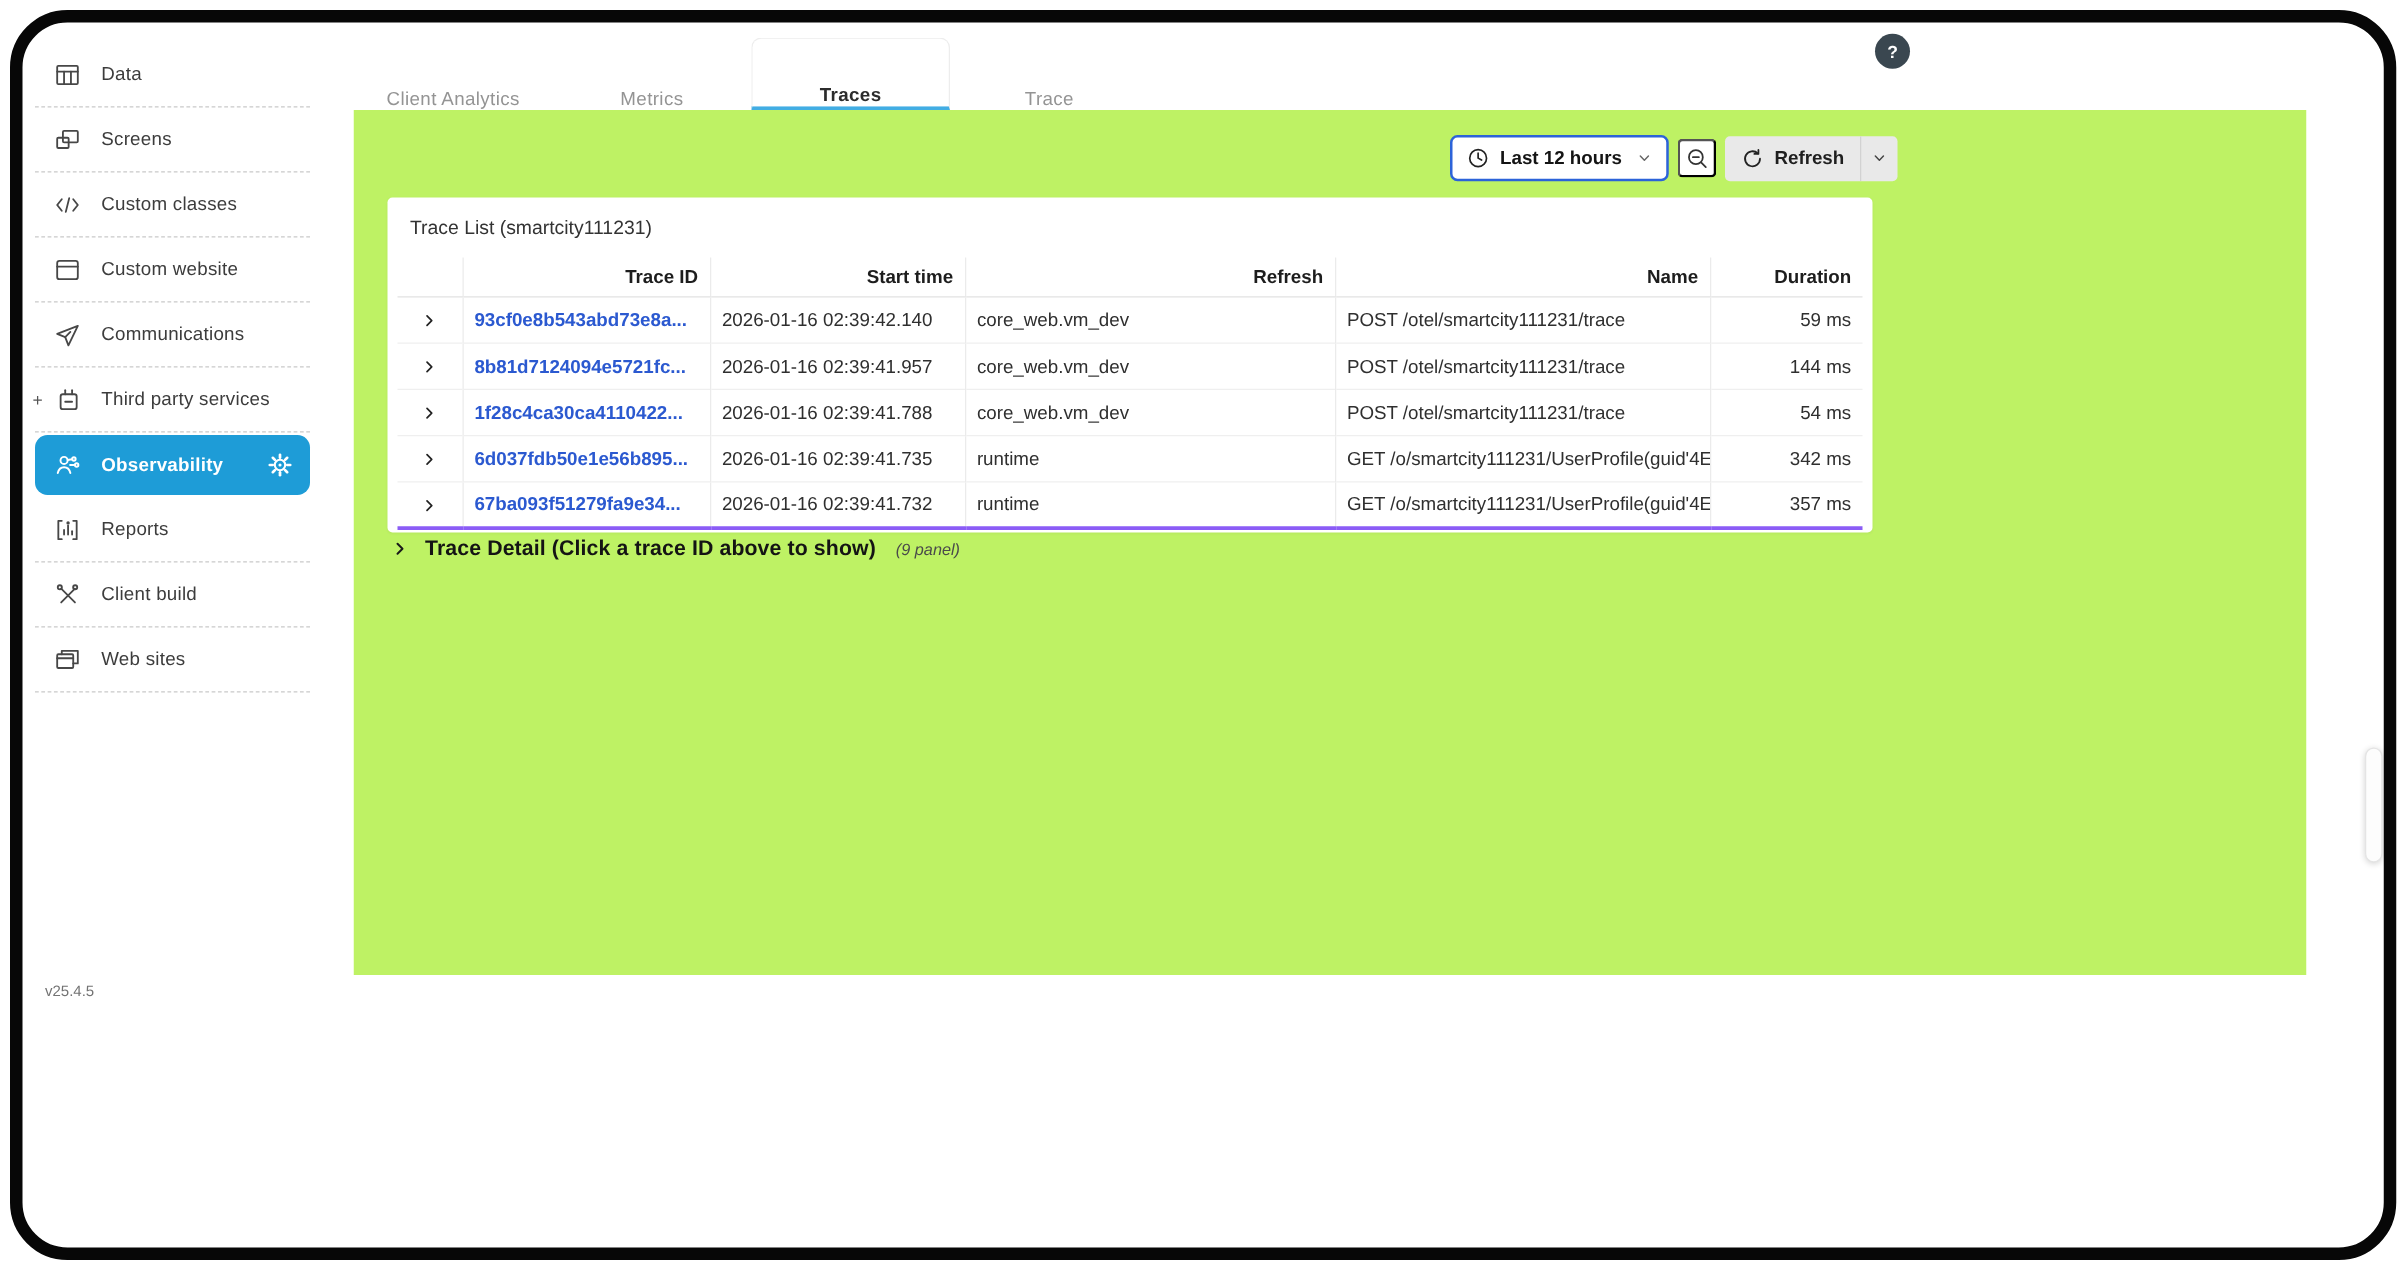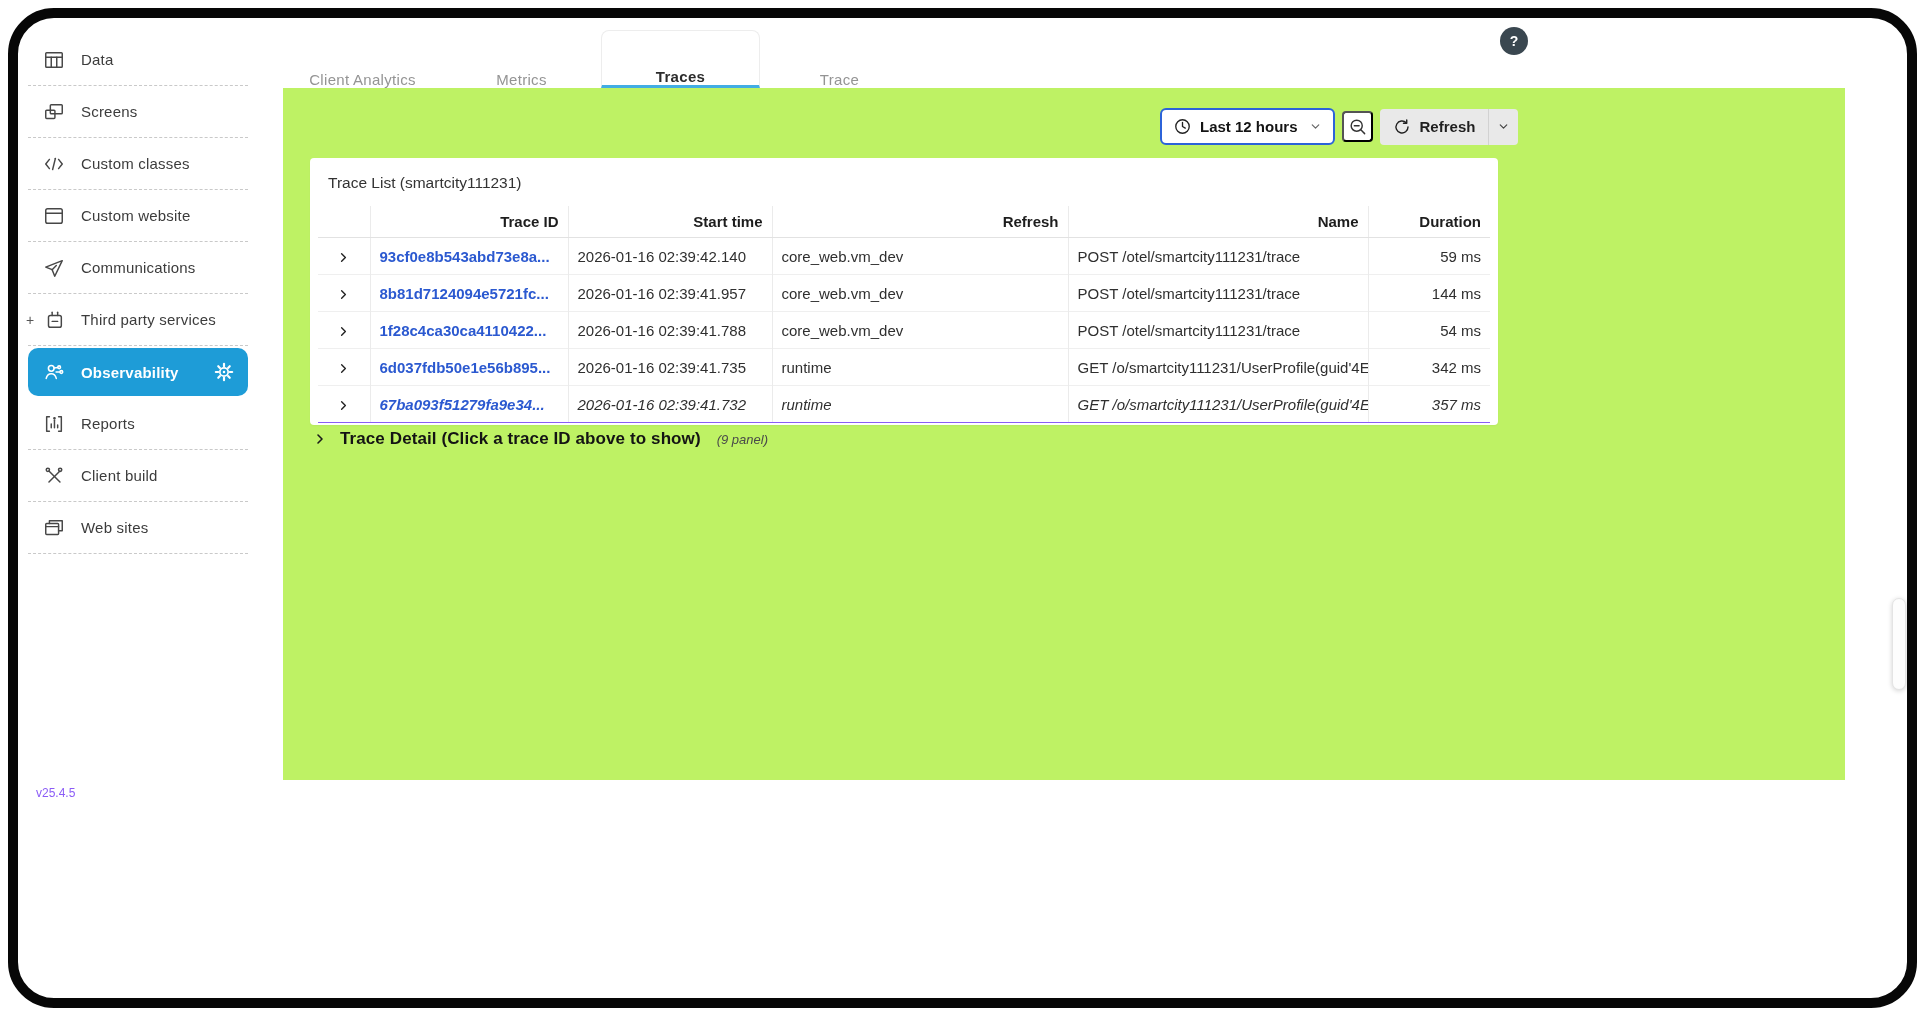--- a/index.html
+++ b/index.html
@@ -32,21 +32,21 @@
   .side-item.active {
     height:48px; margin:2px 0; border-bottom:none;
     background:#1e9cd7; border-radius:10px; color:#fff; font-weight:700;
   }
   .side-item.active .sicon { color:#fff; }
   .side-item .gear { margin-left:auto; color:#fff; display:flex; cursor:pointer; }
   .mini-plus {
     position:absolute; left:-2px; top:50%; transform:translateY(-50%);
     font-size:14px; color:#555; line-height:1;
   }
-  .version { position:absolute; left:36px; top:786px; font-size:12px; color:#8b5cf6; z-index:5; }
+  .version { position:absolute; left:36px; top:786px; font-size:12px; color:#737373; z-index:5; }
 
   
   .help-btn {
     position:absolute; left:1500px; top:27px; width:28px; height:28px;
     border-radius:50%; background:#3a4750; color:#fff;
     display:flex; align-items:center; justify-content:center;
     font-size:14px; font-weight:700; cursor:pointer; z-index:10;
   }
 
   
@@ -99,21 +99,21 @@
   table.trace-table { width:100%; border-collapse:collapse; table-layout:fixed; }
   .trace-table th {
     font-weight:700; font-size:15px; color:#1d1d1d; text-align:right;
     padding:7px 9px; border-bottom:1px solid #e2e2e2; white-space:nowrap; overflow:hidden;
   }
   .trace-table td {
     font-size:15px; color:#2f2f2f; padding:9px; white-space:nowrap; overflow:hidden; height:37px;
   }
   .trace-table th + th, .trace-table td + td { border-left:1px solid #ebebeb; }
   .trace-table tbody tr + tr td { border-top:1px solid #efefef; }
-  .trace-table tbody tr:last-child td { border-bottom:1px solid #8b5cf6;font-style:italic; }
+  .trace-table tbody tr:last-child td { border-bottom:3px solid #8b5cf6; }
   .c-exp { text-align:center; }
   .c-dur, th.c-dur { text-align:right; }
   .row-chevron { display:inline-flex; color:#222; cursor:pointer; vertical-align:middle; }
   .trace-link { color:#2b59d0; font-weight:600; text-decoration:none; cursor:pointer; }
 
   
   .detail { position:absolute; left:29px; top:341px; display:flex; align-items:center; cursor:pointer; }
   .detail .dchev { color:#1a1a1a; display:flex; }
   .detail-title { font-size:17px; font-weight:700; color:#141414; margin-left:12px; letter-spacing:.1px; }
   .detail-count { font-size:13px; font-style:italic; color:#4a4a4a; margin-left:16px; }

